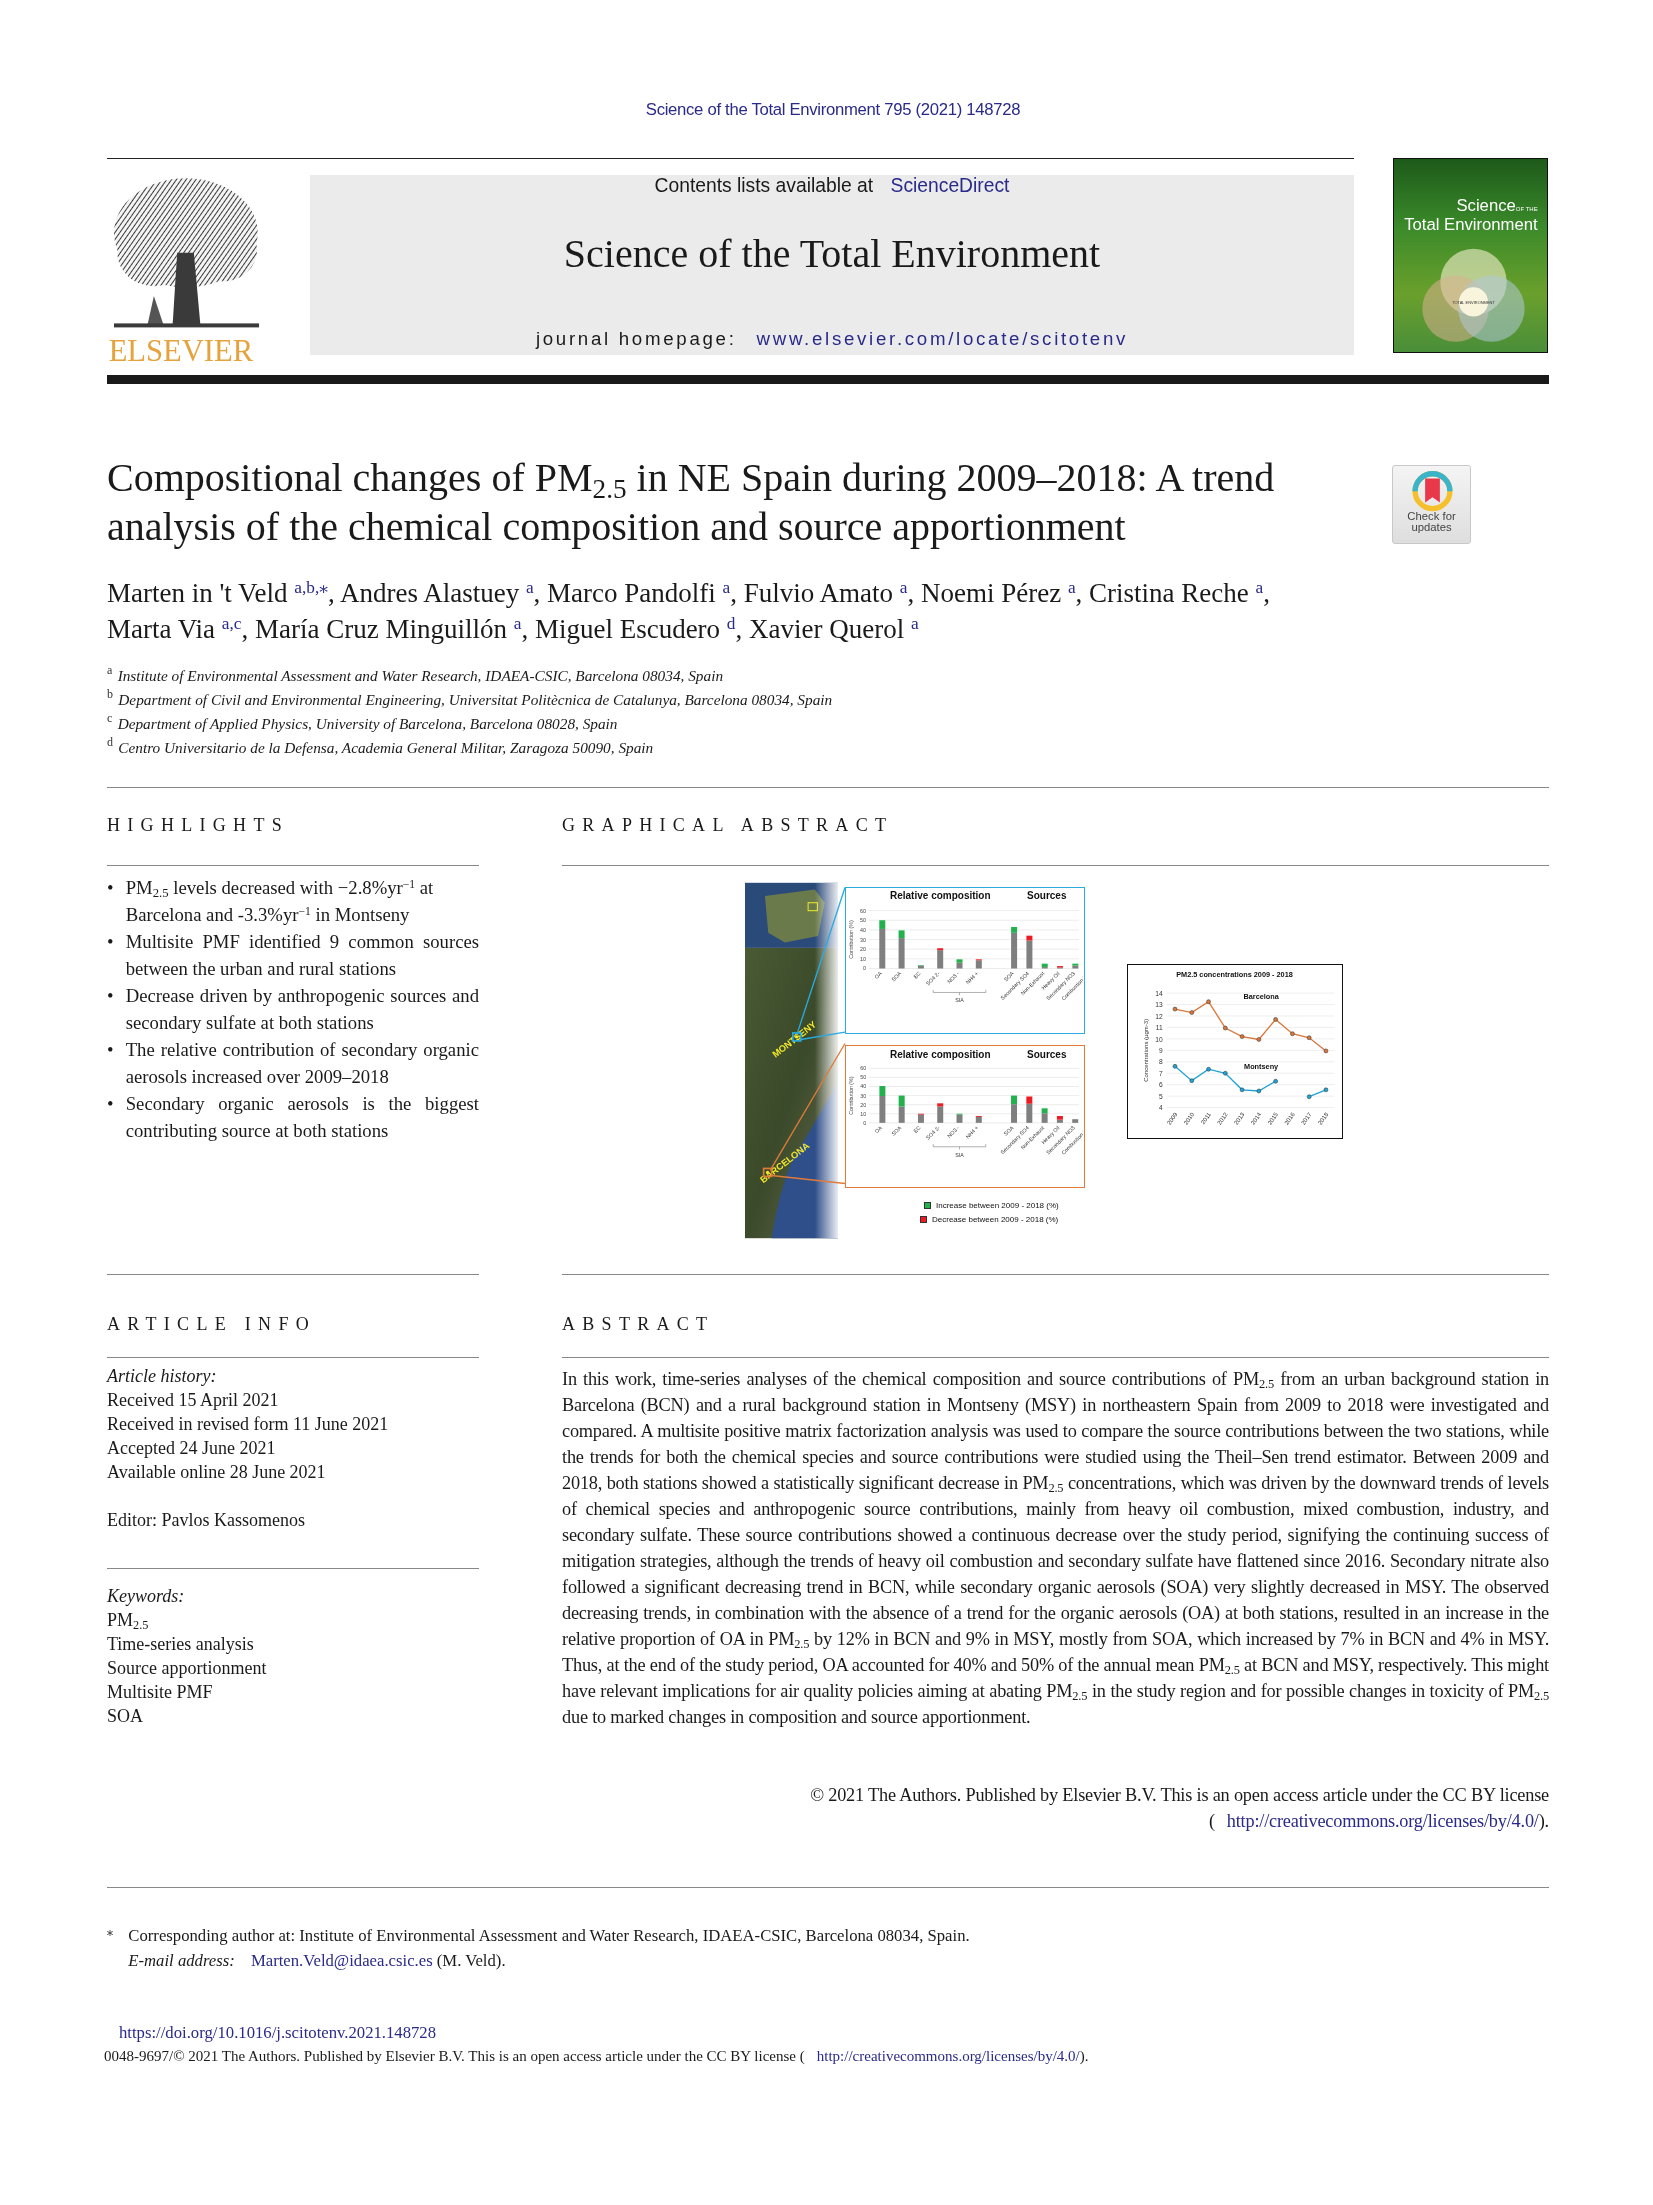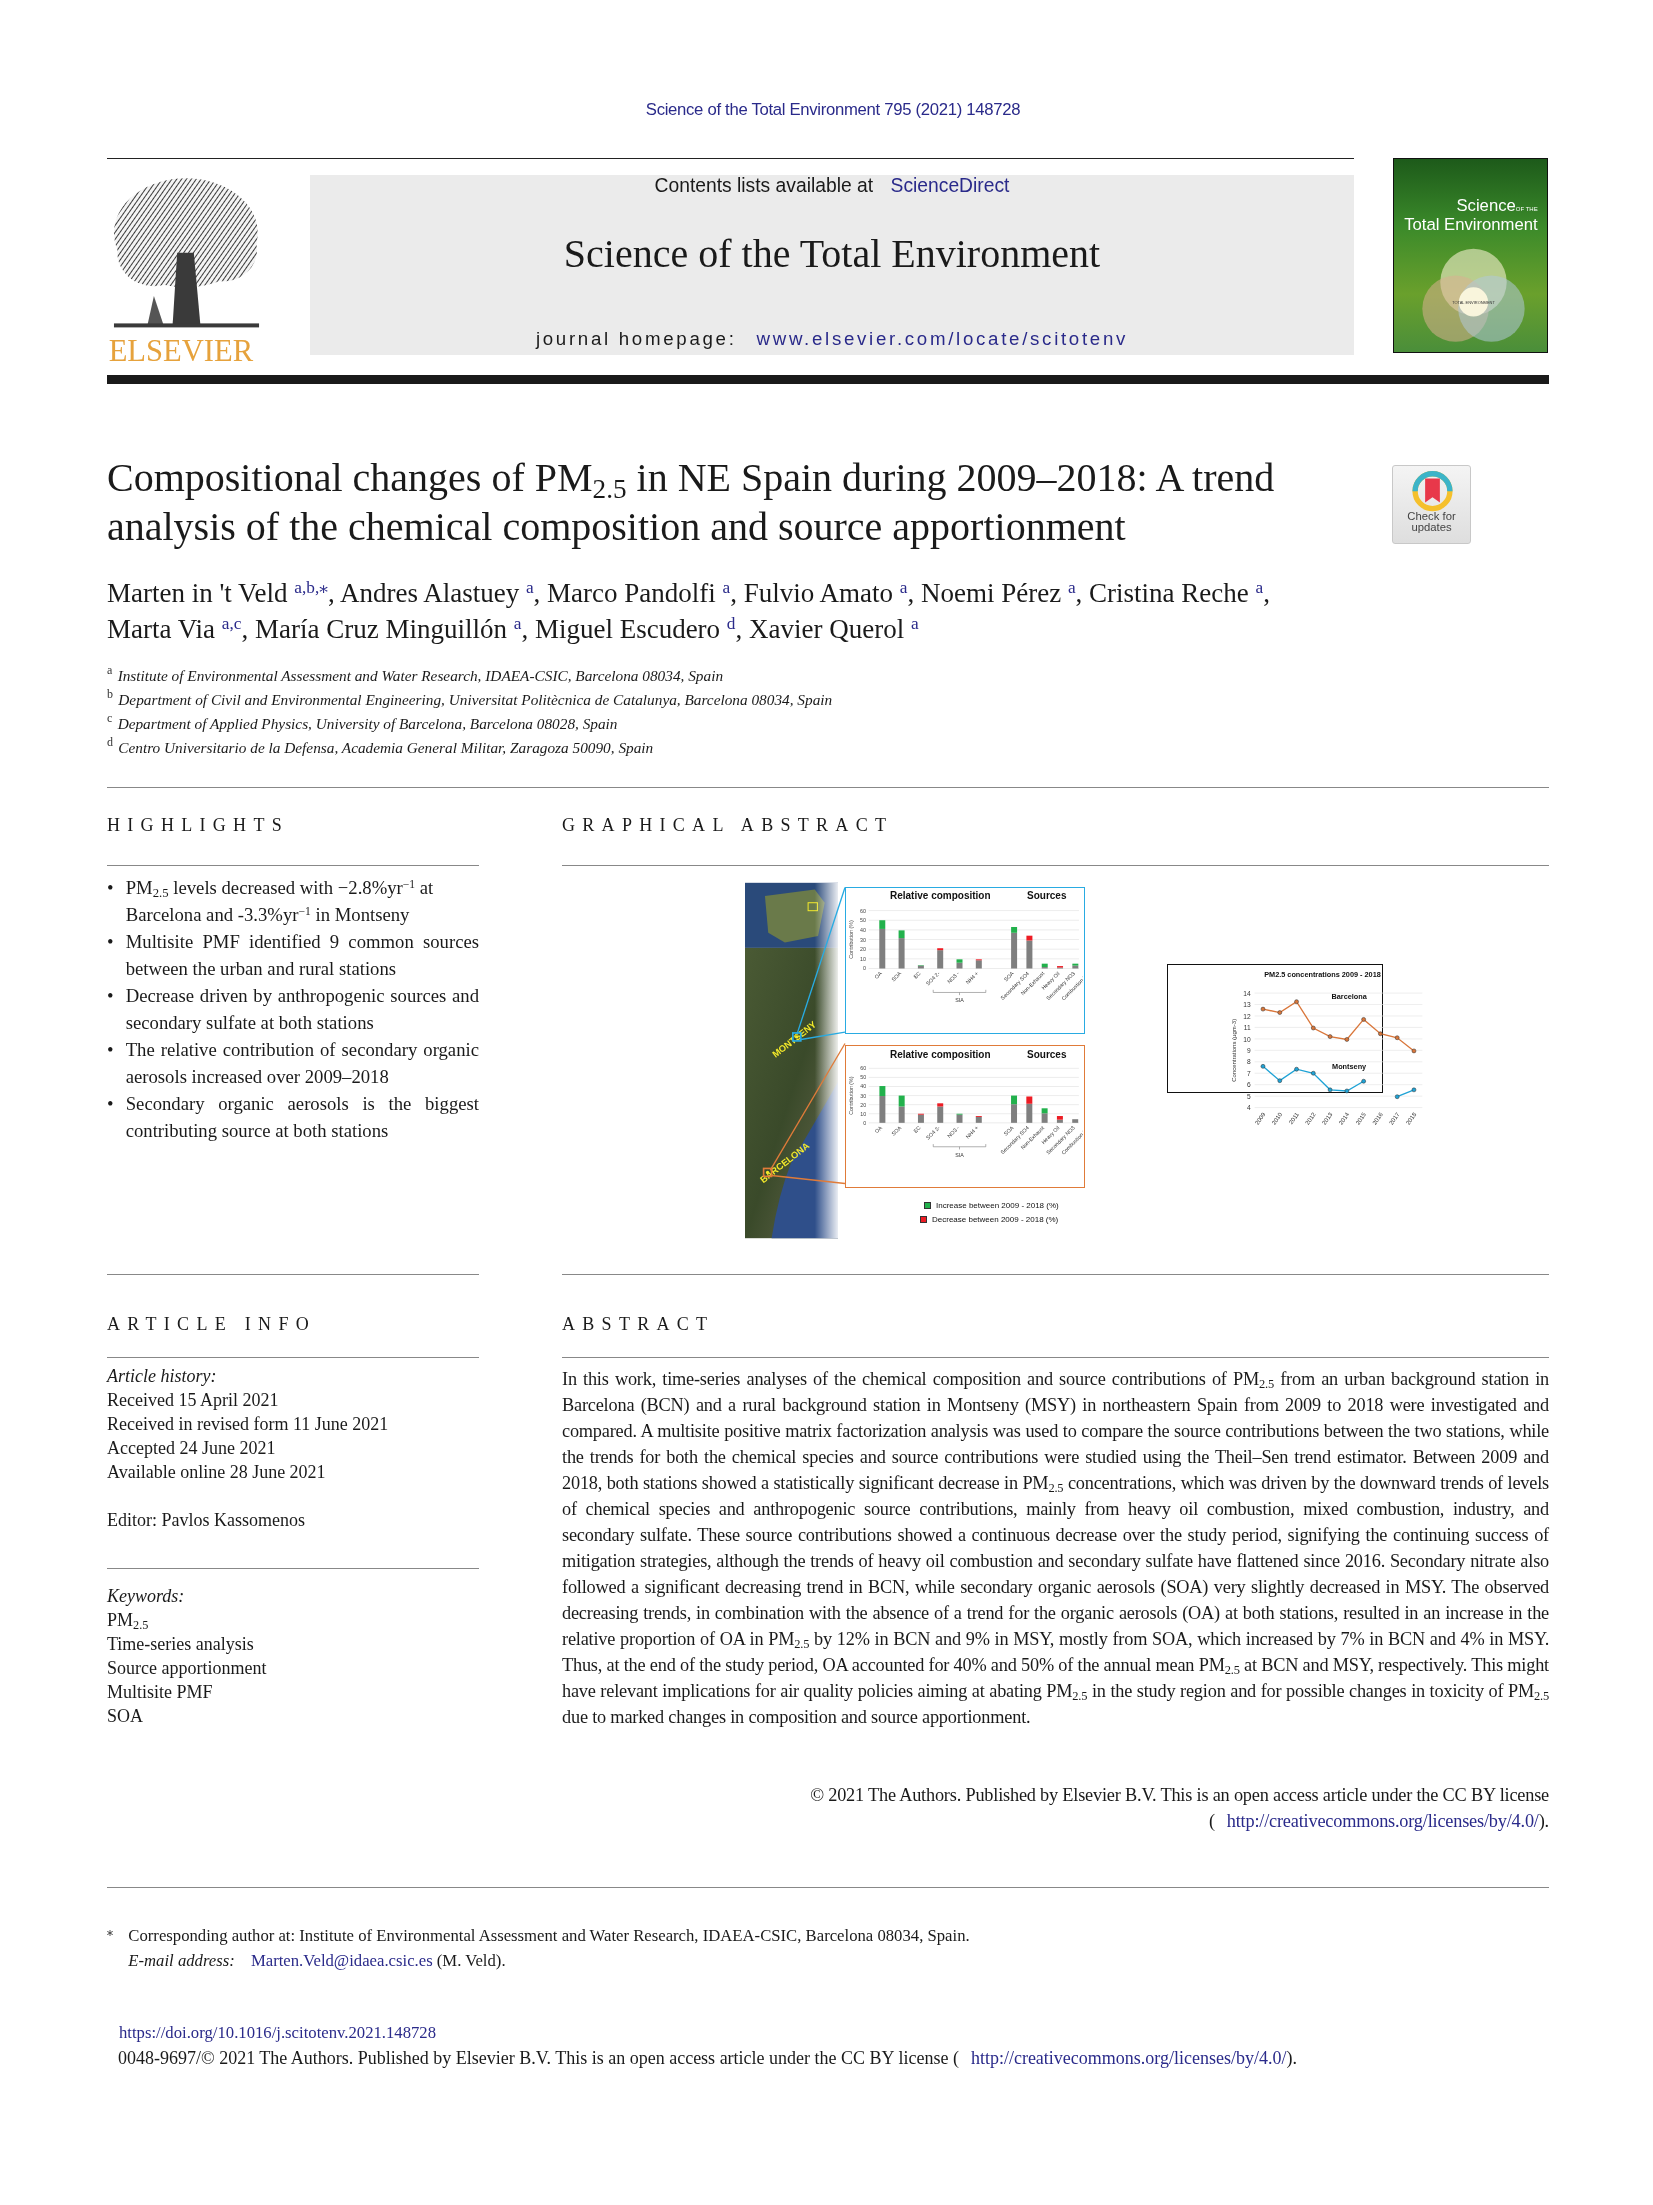--- a/index.html
+++ b/index.html
@@ -51,21 +51,21 @@
   #keywords { left: 107px; top: 1584px; width: 373px; font-size: 18px; line-height: 24px; }
   .ital { font-style: italic; }
 
   
   #abstract { left: 562px; top: 1366px; width: 987px; font-size: 18.3px; line-height: 26px; text-align: justify; font-family: "Liberation Serif", serif; letter-spacing: -0.2px; }
   #copyright { left: 562px; top: 1782px; width: 987px; font-size: 18.3px; line-height: 26px; text-align: right; letter-spacing: -0.2px; }
 
   
   #corresp { left: 107px; top: 1923px; width: 1400px; font-size: 16.7px; line-height: 25px; }
   #doi { left: 107px; top: 2023px; font-size: 16.7px; }
-  #issn { left: 118px; top: 2048px; font-size: 18px; }
+  #issn { left: 104px; top: 2048px; font-size: 15px; }
 
   
   #ga { left: 745px; top: 882px; width: 620px; height: 357px; }
   .chartbox { position: absolute; background: #fff; }
   .chart-title { position: absolute; font-family: "Liberation Sans", sans-serif; font-weight: bold; font-size: 10px; color: #111; padding-left: 17px; }
   .legend-row { position: absolute; font-family: "Liberation Sans", sans-serif; font-size: 8px; color: #111; display: flex; align-items: center; gap: 5.3px; }
   .swatch { width: 6.7px; height: 6.7px; border: 0.7px solid #333; display: inline-block; }
 </style>
 </head>
 <body>
@@ -326,21 +326,21 @@
 
   <div class="legend-row" style="left:179px; top:319px;">
       <span class="swatch" style="background:#22b14c"></span>
       <span>Increase between 2009 - 2018 (%)</span>
     </div>
   <div class="legend-row" style="left:175px; top:333px;">
       <span class="swatch" style="background:#ed1c24"></span>
       <span>Decrease between 2009 - 2018 (%)</span>
     </div>
 
-  <div class="chartbox" style="left:422px; top:82px; width:216px; height:129px; border:1.3px solid #111;padding-left:48px;">
+  <div class="chartbox" style="left:382px; top:82px; width:216px; height:175px; border:1.3px solid #111;">
     <svg id="line-chart" width="213" height="172" viewBox="0 0 320 258">
         <text x="160" y="18" text-anchor="middle" font-size="11" font-weight="bold" font-family="Liberation Sans, sans-serif" fill="#111">PM2.5 concentrations 2009 - 2018</text>
         <line x1="58" x2="310" y1="214" y2="214" stroke="#e6e6e6" stroke-width="1"></line>
         <text x="52" y="218" text-anchor="end" font-size="10" font-family="Liberation Sans, sans-serif" fill="#333">4</text>
         <line x1="58" x2="310" y1="196.8" y2="196.8" stroke="#e6e6e6" stroke-width="1"></line>
         <text x="52" y="200.8" text-anchor="end" font-size="10" font-family="Liberation Sans, sans-serif" fill="#333">5</text>
         <line x1="58" x2="310" y1="179.6" y2="179.6" stroke="#e6e6e6" stroke-width="1"></line>
         <text x="52" y="183.6" text-anchor="end" font-size="10" font-family="Liberation Sans, sans-serif" fill="#333">6</text>
         <line x1="58" x2="310" y1="162.4" y2="162.4" stroke="#e6e6e6" stroke-width="1"></line>
         <text x="52" y="166.4" text-anchor="end" font-size="10" font-family="Liberation Sans, sans-serif" fill="#333">7</text>

